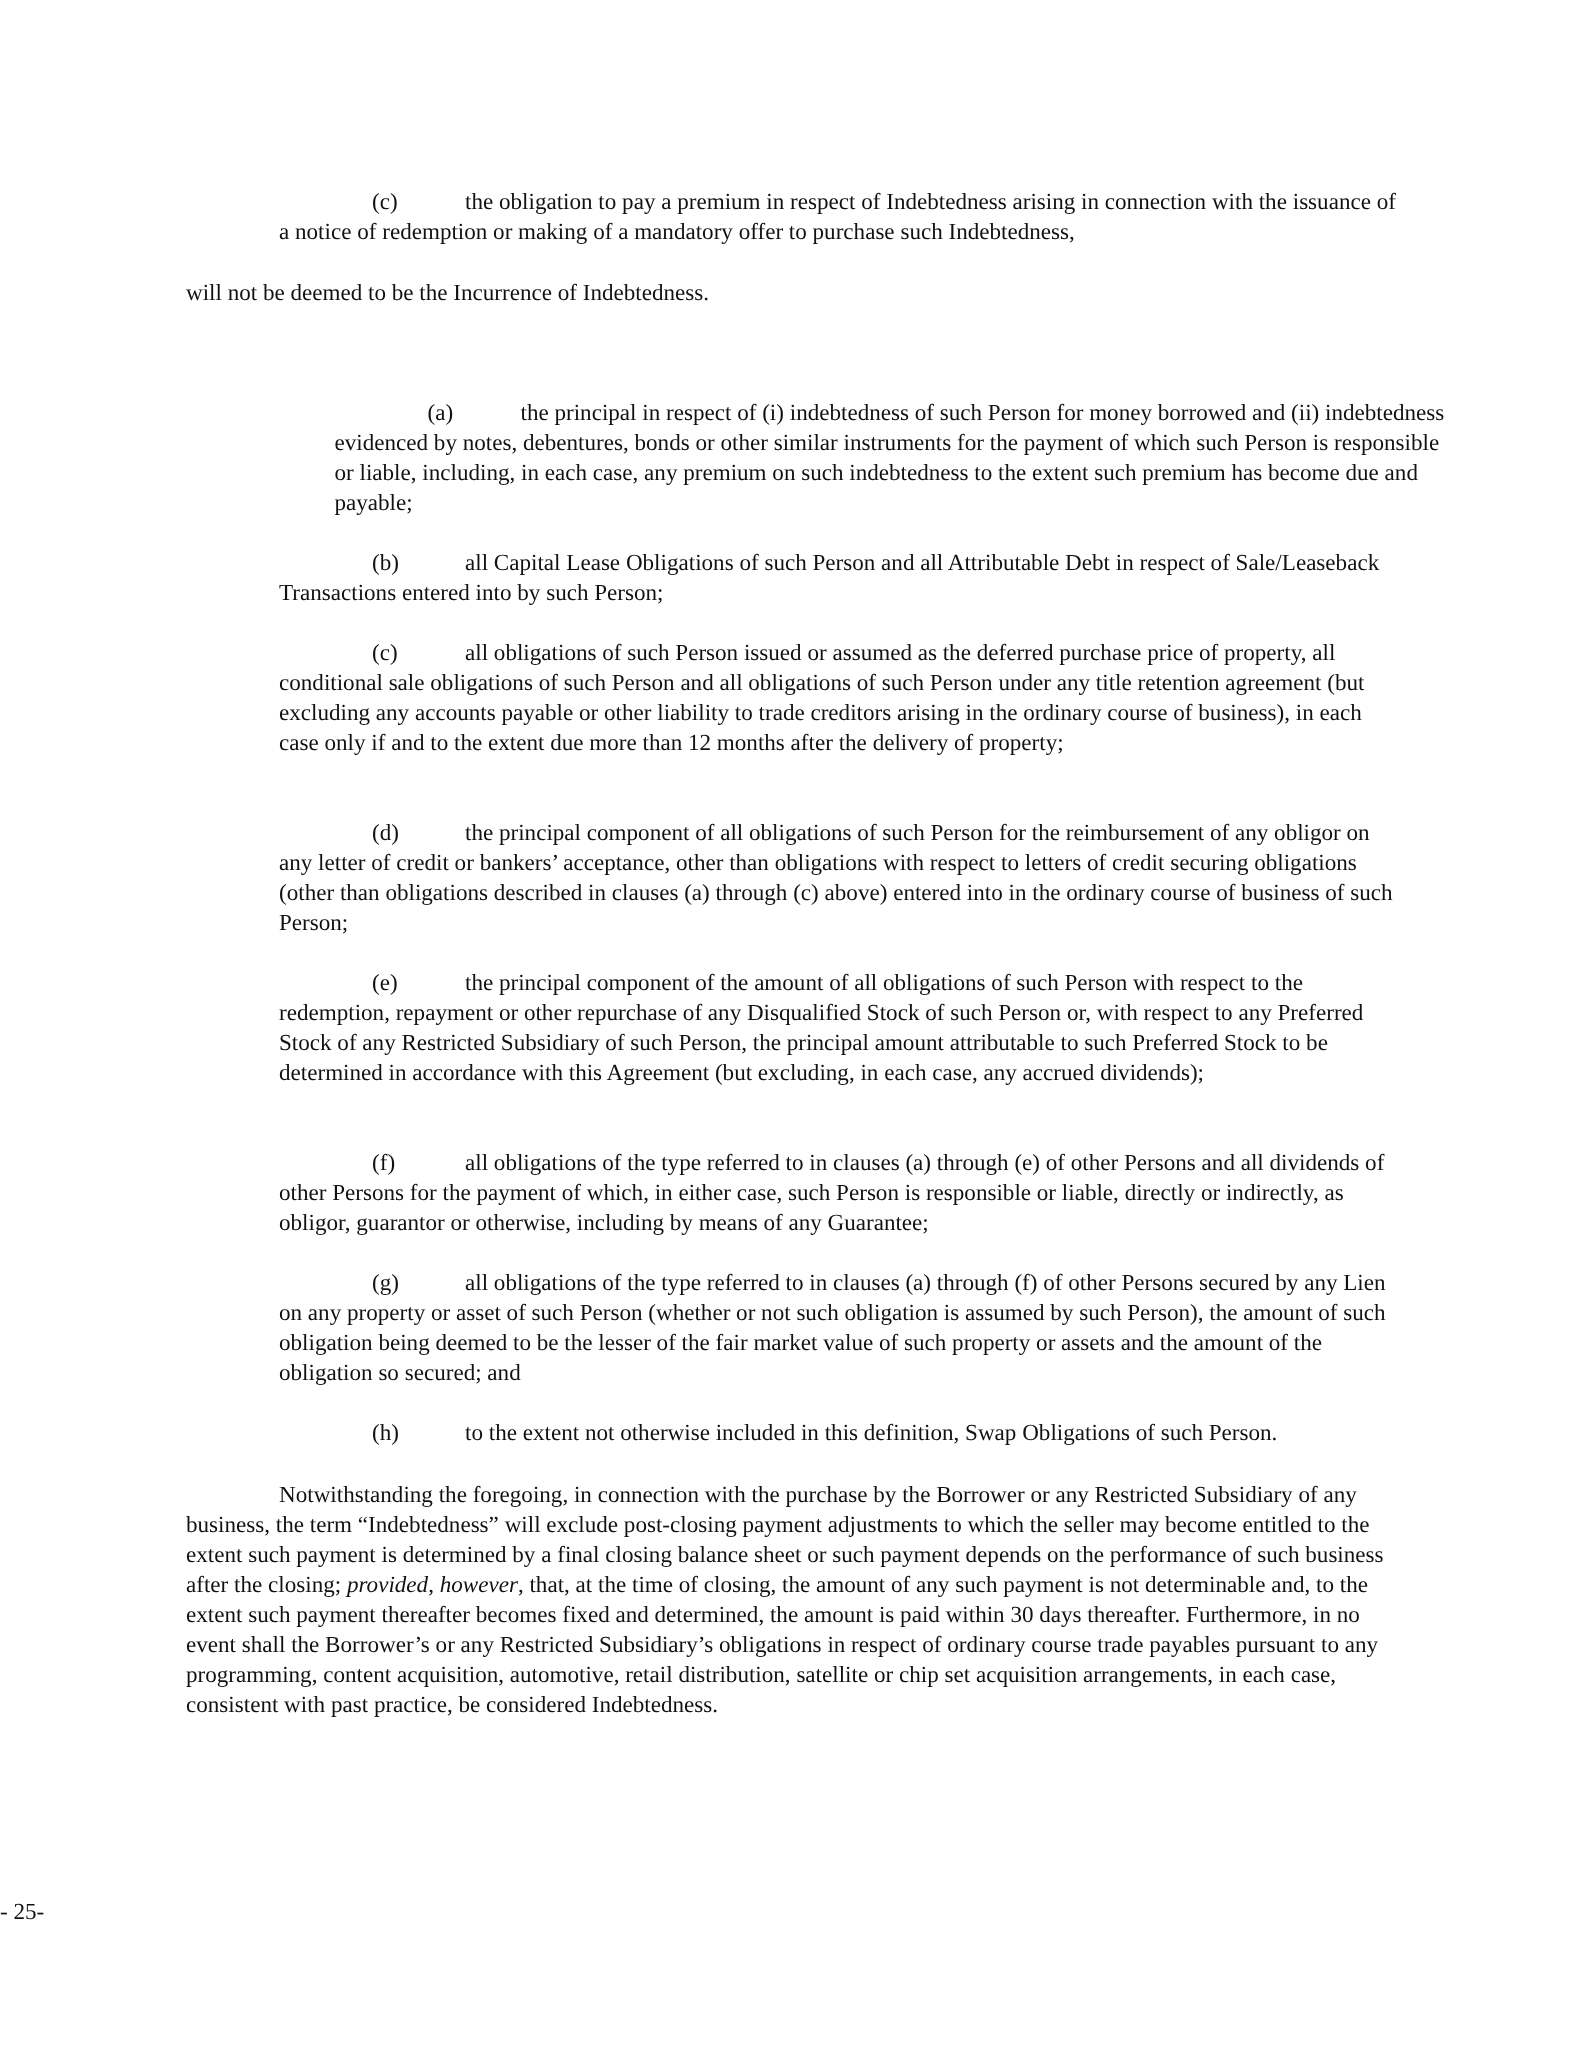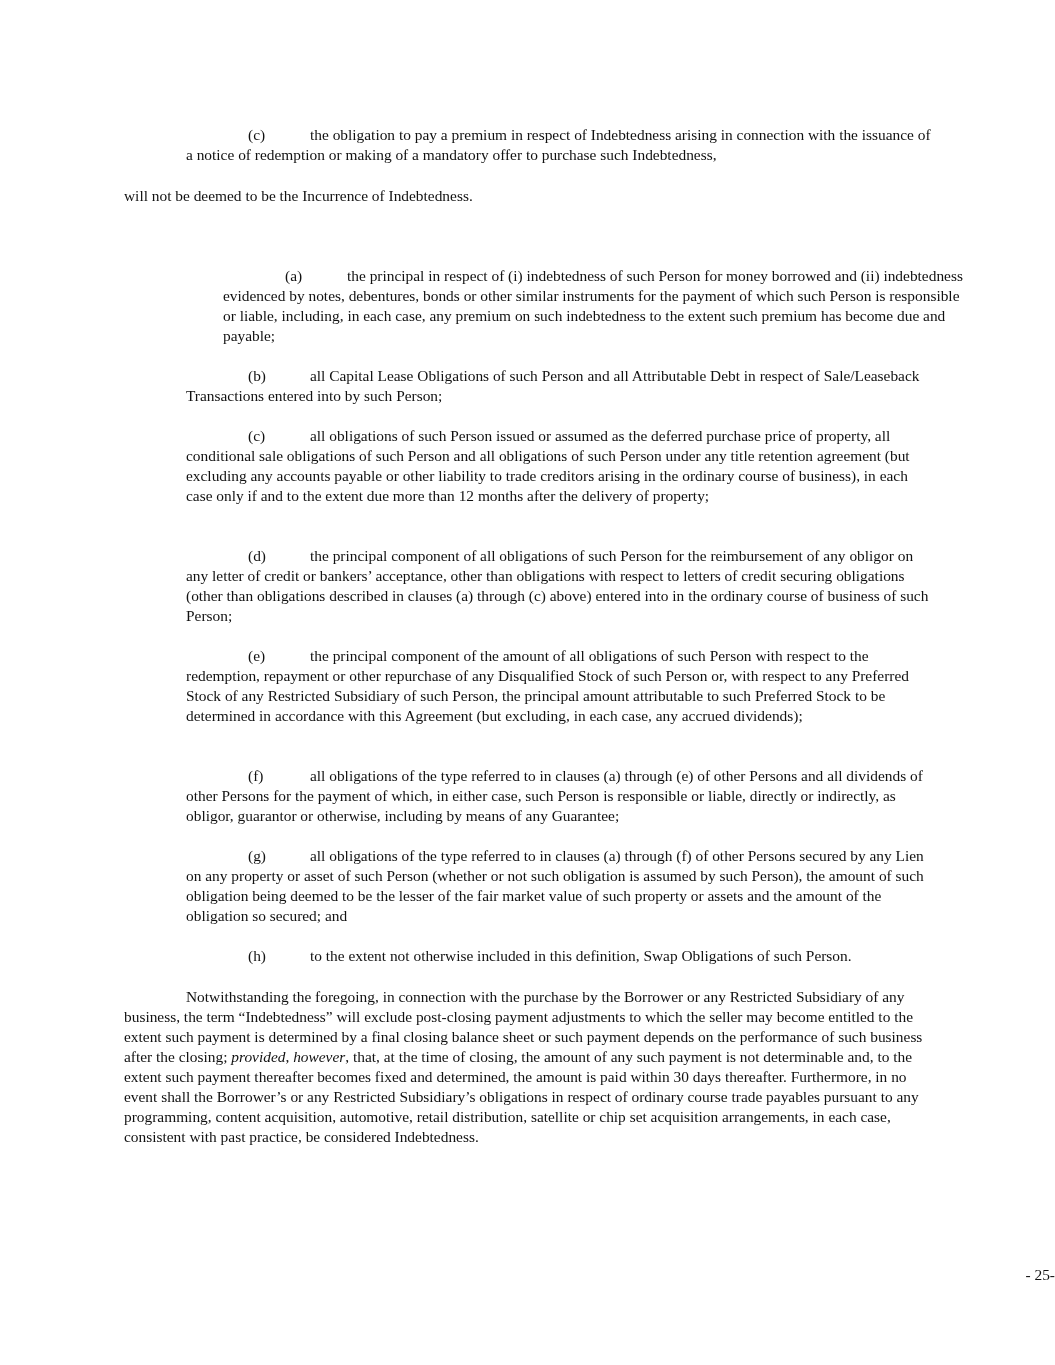--- a/index.html
+++ b/index.html
@@ -48,21 +48,21 @@
       left: 186px;
       width: 752px;
     }
     u { text-decoration: underline; }
     em { font-style: italic; }
     .page-num {
       position: absolute;
       top: 1265px;
       left: 0;
       width: 1055px;
-      text-align: right;
+      text-align: left;
     }
   </style>
 </head>
 <body>
 
 <div class="page">
 
   <p class="block sub" style="top:125px;">
     <span class="lead">(c)</span><span>the obligation to pay a premium in respect of Indebtedness arising in connection with the</span>
     <span>issuance of a notice of redemption or making of a mandatory offer to purchase such Indebtedness,</span>

